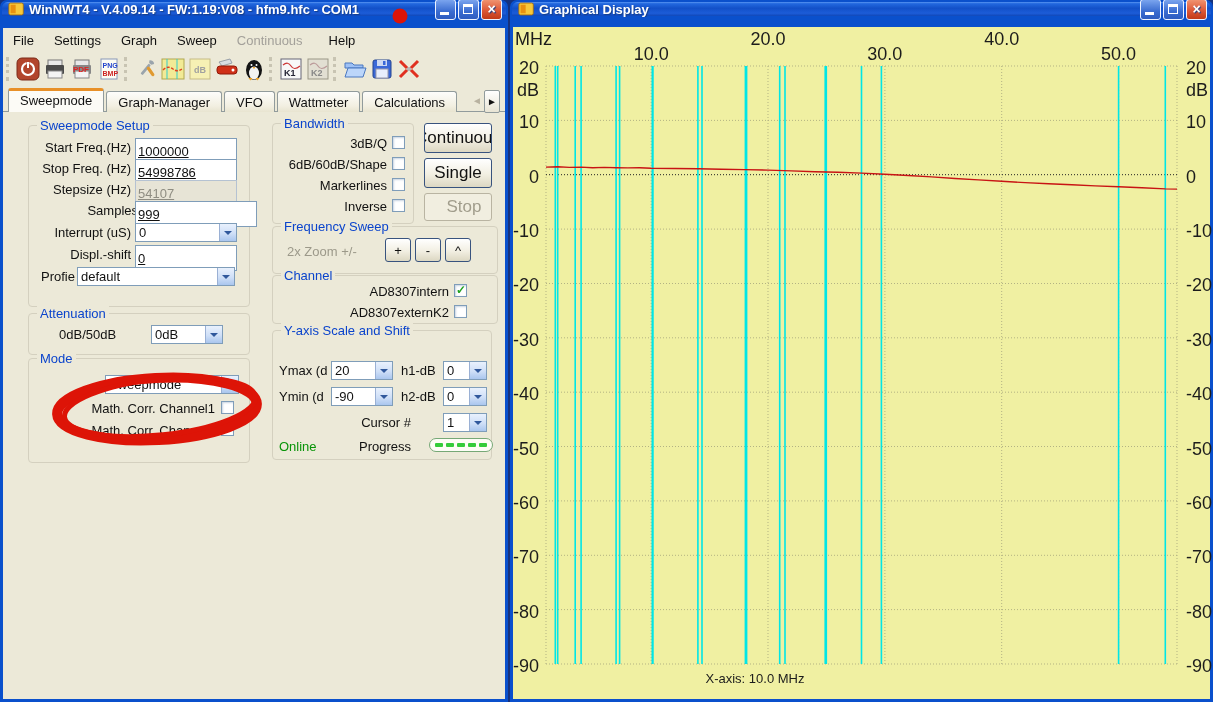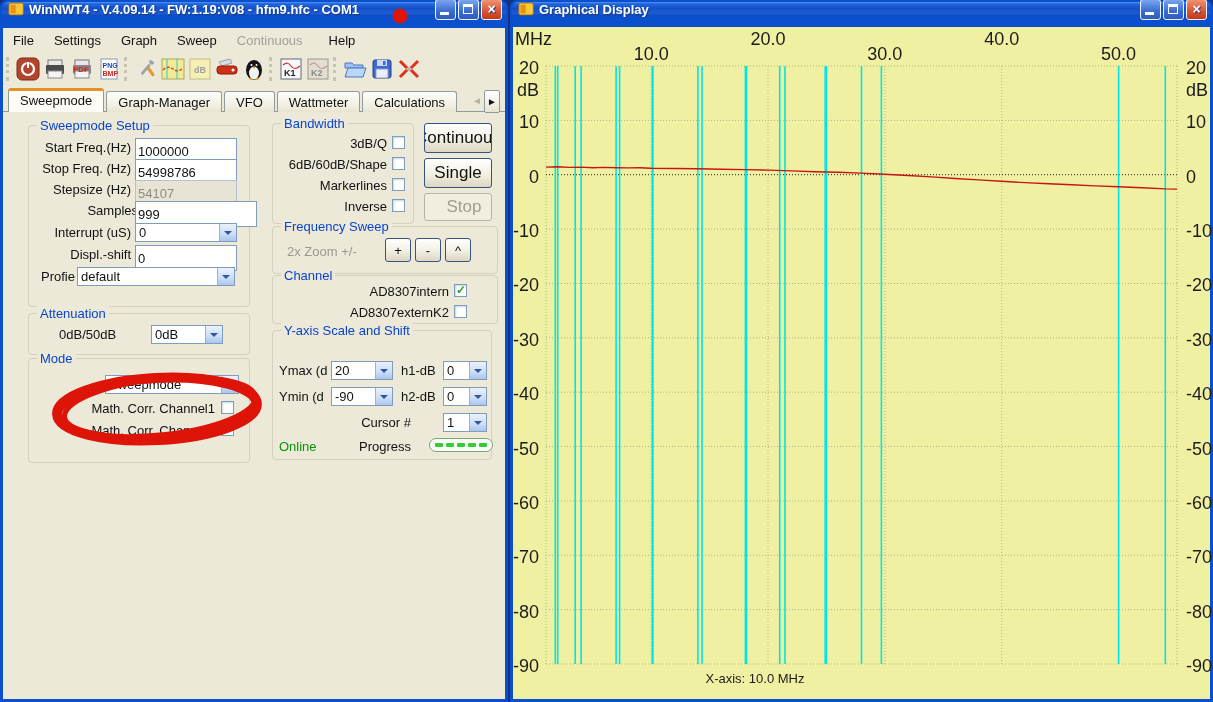--- a/index.html
+++ b/index.html
@@ -48,21 +48,21 @@
 
   
   .grp{position:absolute;border:1px solid #d4d0bf;border-radius:4px;}
   .gt{position:absolute;top:-8px;left:8px;background:#ece9d8;color:#0b44cc;font-size:13px;
     line-height:15px;padding:0 3px;white-space:nowrap;}
   .lbl{position:absolute;font-size:13px;color:#111;white-space:nowrap;}
   .lbl.right{text-align:right;}
   .clipL{overflow:hidden;}
   .clipL span{position:absolute;right:0;top:0;white-space:nowrap;}
   .inp{position:absolute;height:19px;border:1px solid #7f9db9;background:#fff;font-family:"Liberation Sans",sans-serif;
-    font-size:13px;color:#111;padding:12px 2px;box-sizing:border-box;}
+    font-size:13px;color:#111;padding:12px 2px;box-sizing:border-box;text-decoration:underline;}
   .inp.dis{background:#e7e4d6;color:#8f8d82;border-color:#b5c2d2;}
   .combo{position:absolute;height:19px;border:1px solid #7f9db9;background:#fff;box-sizing:border-box;}
   .combo .val{position:absolute;left:3px;top:1px;font-size:13px;color:#111;white-space:nowrap;}
   .combo .cbtn{position:absolute;right:0px;top:0px;bottom:0px;width:16px;
     background:linear-gradient(180deg,#e9f1fd,#cfdff7 55%,#aac6ee);border-left:1px solid #9ab0d4;}
   .combo .cbtn::after{content:"";position:absolute;left:4px;top:7px;border-left:4px solid transparent;
     border-right:4px solid transparent;border-top:4px solid #30589c;}
   .cb{position:absolute;width:13px;height:13px;background:#fff;border:1px solid #7f9db9;
     box-shadow:inset 1px 1px 2px #c9d4e2;box-sizing:border-box;}
   .cb.checked::after{content:"\2713";position:absolute;left:1px;top:-2px;color:#21a121;font-size:12px;font-weight:bold;}

